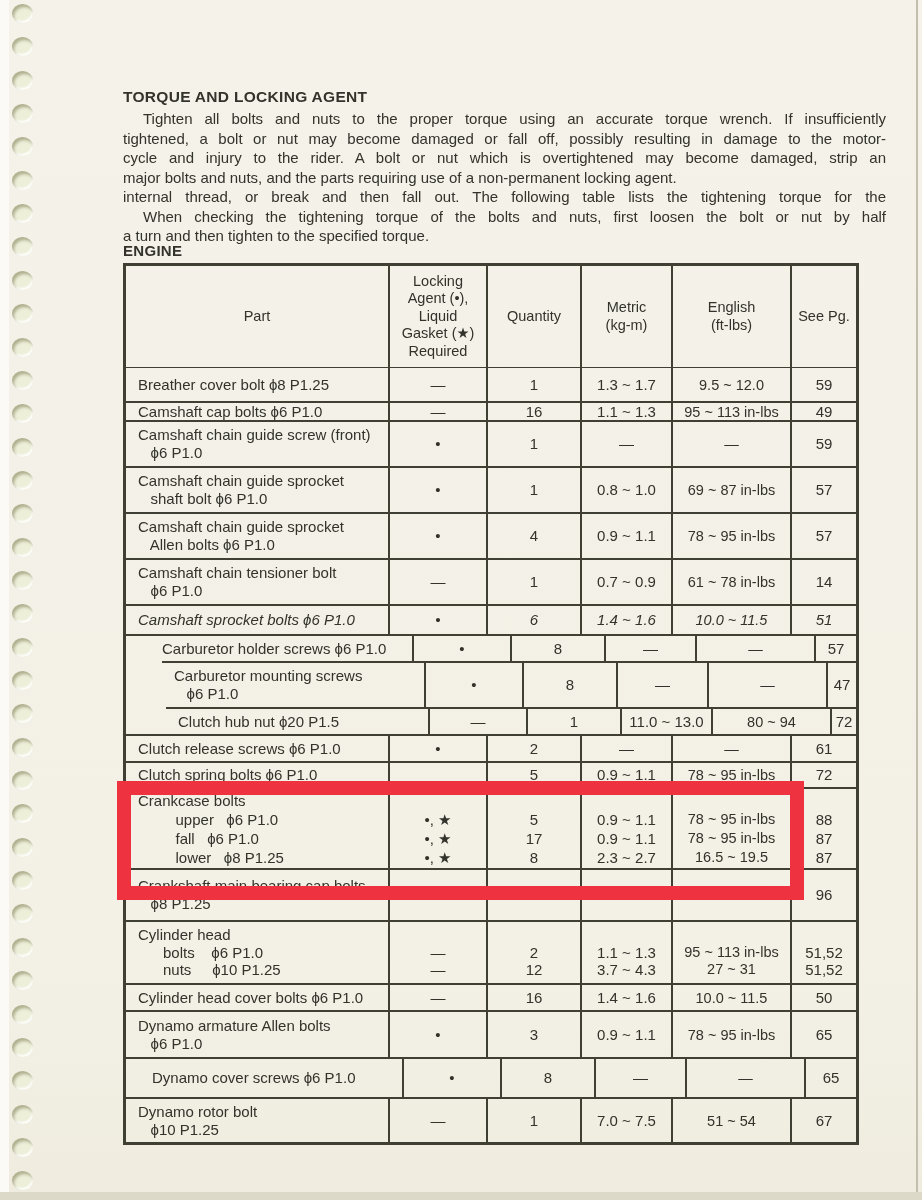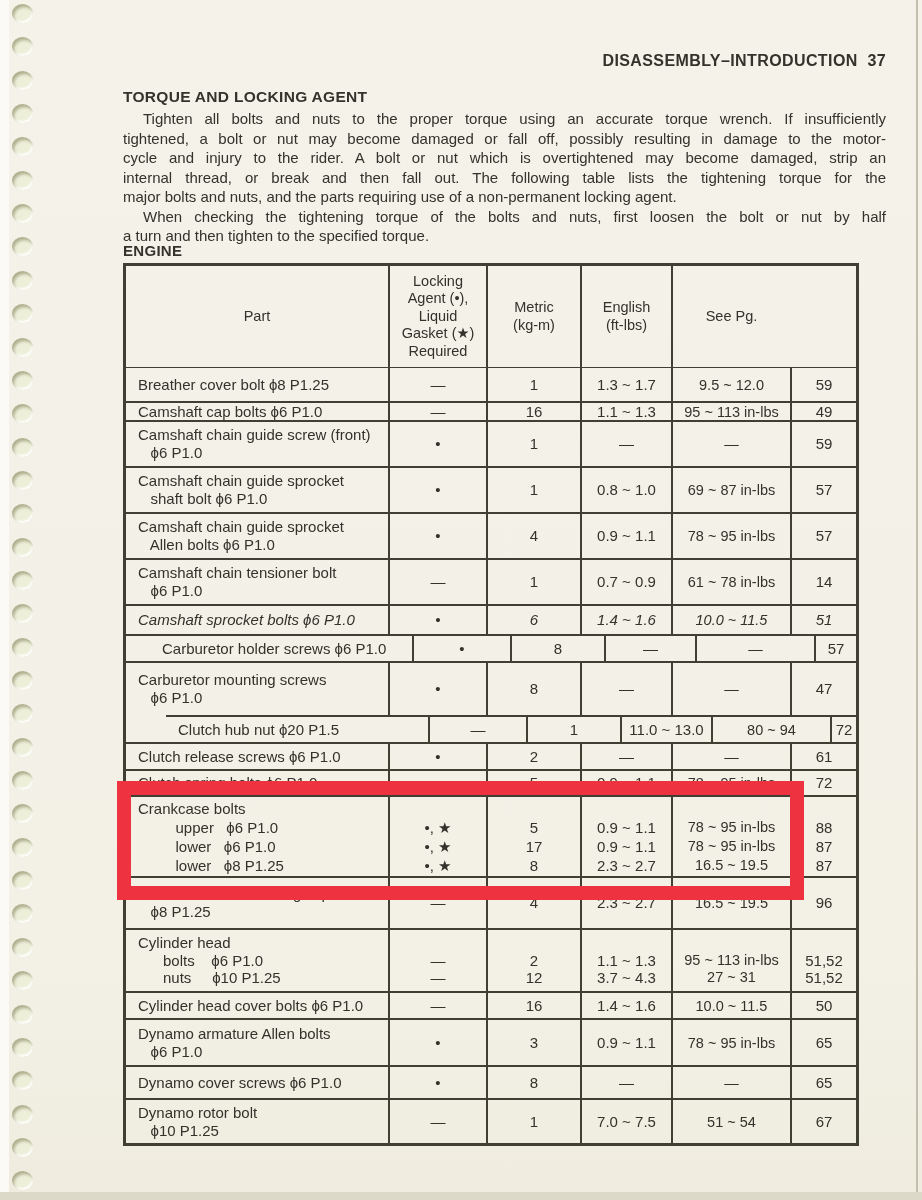--- a/index.html
+++ b/index.html
@@ -98,48 +98,48 @@
       <div class="hole" style="top: 937.8px;"></div>
       <div class="hole" style="top: 971.15px;"></div>
       <div class="hole" style="top: 1004.5px;"></div>
       <div class="hole" style="top: 1037.85px;"></div>
       <div class="hole" style="top: 1071.2px;"></div>
       <div class="hole" style="top: 1104.55px;"></div>
       <div class="hole" style="top: 1137.9px;"></div>
       <div class="hole" style="top: 1171.25px;"></div>
     </div>
 
-  <div class="hdr"><span>DISASSEMBLY–INTRODUCTION</span>  <span>37</span></div>
 
   <div class="sec-title">TORQUE AND LOCKING AGENT</div>
 
   <div class="body-text">
     <div id="para1">
         <div class="jline indent">Tighten all bolts and nuts to the proper torque using an accurate torque wrench.  If insufficiently</div>
         <div class="jline">tightened, a bolt or nut may become damaged or fall off, possibly resulting in damage to the motor-</div>
         <div class="jline">cycle and injury to the rider.  A bolt or nut which is overtightened may become damaged, strip an</div>
+        <div class="jline final">major bolts and nuts, and the parts requiring use of a non-permanent locking agent.</div>
         <div class="jline">internal thread, or break and then fall out.  The following table lists the tightening torque for the</div>
-        <div class="jline final">major bolts and nuts, and the parts requiring use of a non-permanent locking agent.</div>
       </div>
     <div id="para2">
         <div class="jline indent">When checking the tightening torque of the bolts and nuts, first loosen the bolt or nut by half</div>
         <div class="jline final">a turn and then tighten to the specified torque.</div>
       </div>
   </div>
 
   <div class="engine-label">ENGINE</div>
 
   <div class="tbl">
     <div class="trow thead-row">
       <div class="cell part hcell" style="align-items:center;text-align:center;padding-left:0;">Part</div>
       <div class="cell hcell">Locking
 Agent (•),
 Liquid
 Gasket (★)
 Required</div>
+      <div class="cell hcell">Quantity</div>
       <div class="cell hcell">Metric
 (kg-m)</div>
       <div class="cell hcell">English
 (ft-lbs)</div>
       <div class="cell hcell">See Pg.</div>
     </div>
     <div id="tbody">
         <div class="trow" style="height: 33px;">
           <div class="cell part">
             <div class="ln" style="line-height: 18px;">Breather cover bolt ϕ8 P1.25</div>
@@ -297,21 +297,21 @@
           <div class="cell col-metric">
             <div class="ln" style="line-height: 18px;">—</div>
           </div>
           <div class="cell col-english">
             <div class="ln" style="line-height: 18px;">—</div>
           </div>
           <div class="cell col-pg">
             <div class="ln" style="line-height: 18px;">57</div>
           </div>
         </div>
-        <div class="trow" style="height: 54px;">
+        <div class="trow" style="height: 46px; margin-left: 36px;">
           <div class="cell part">
             <div class="ln" style="line-height: 18px;">Carburetor mounting screws</div>
             <div class="ln" style="line-height: 18px;">   ϕ6 P1.0</div>
           </div>
           <div class="cell col-locking">
             <div class="ln" style="line-height: 18px;">•</div>
           </div>
           <div class="cell col-qty">
             <div class="ln" style="line-height: 18px;">8</div>
           </div>
@@ -382,21 +382,21 @@
             <div class="ln" style="line-height: 18px;">78 ~ 95 in-lbs</div>
           </div>
           <div class="cell col-pg">
             <div class="ln" style="line-height: 18px;">72</div>
           </div>
         </div>
         <div class="trow" style="height: 81px;">
           <div class="cell part">
             <div class="ln" style="line-height: 19px;">Crankcase bolts</div>
             <div class="ln" style="line-height: 19px;">         upper   ϕ6 P1.0</div>
-            <div class="ln" style="line-height: 19px;">         lower   ϕ6 P1.0</div>
+            <div class="ln" style="line-height: 19px;">         fall   ϕ6 P1.0</div>
             <div class="ln" style="line-height: 19px;">         lower   ϕ8 P1.25</div>
           </div>
           <div class="cell col-locking">
             <div class="ln" style="line-height: 19px;">&nbsp;</div>
             <div class="ln" style="line-height: 19px;">•, ★</div>
             <div class="ln" style="line-height: 19px;">•, ★</div>
             <div class="ln" style="line-height: 19px;">•, ★</div>
           </div>
           <div class="cell col-qty">
             <div class="ln" style="line-height: 19px;">&nbsp;</div>
@@ -510,21 +510,21 @@
           <div class="cell col-metric">
             <div class="ln" style="line-height: 18px;">0.9 ~ 1.1</div>
           </div>
           <div class="cell col-english">
             <div class="ln" style="line-height: 18px;">78 ~ 95 in-lbs</div>
           </div>
           <div class="cell col-pg">
             <div class="ln" style="line-height: 18px;">65</div>
           </div>
         </div>
-        <div class="trow" style="height: 33px;">
+        <div class="trow" style="height: 40px; padding-left: 14px;">
           <div class="cell part">
             <div class="ln" style="line-height: 18px;">Dynamo cover screws ϕ6 P1.0</div>
           </div>
           <div class="cell col-locking">
             <div class="ln" style="line-height: 18px;">•</div>
           </div>
           <div class="cell col-qty">
             <div class="ln" style="line-height: 18px;">8</div>
           </div>
           <div class="cell col-metric">

